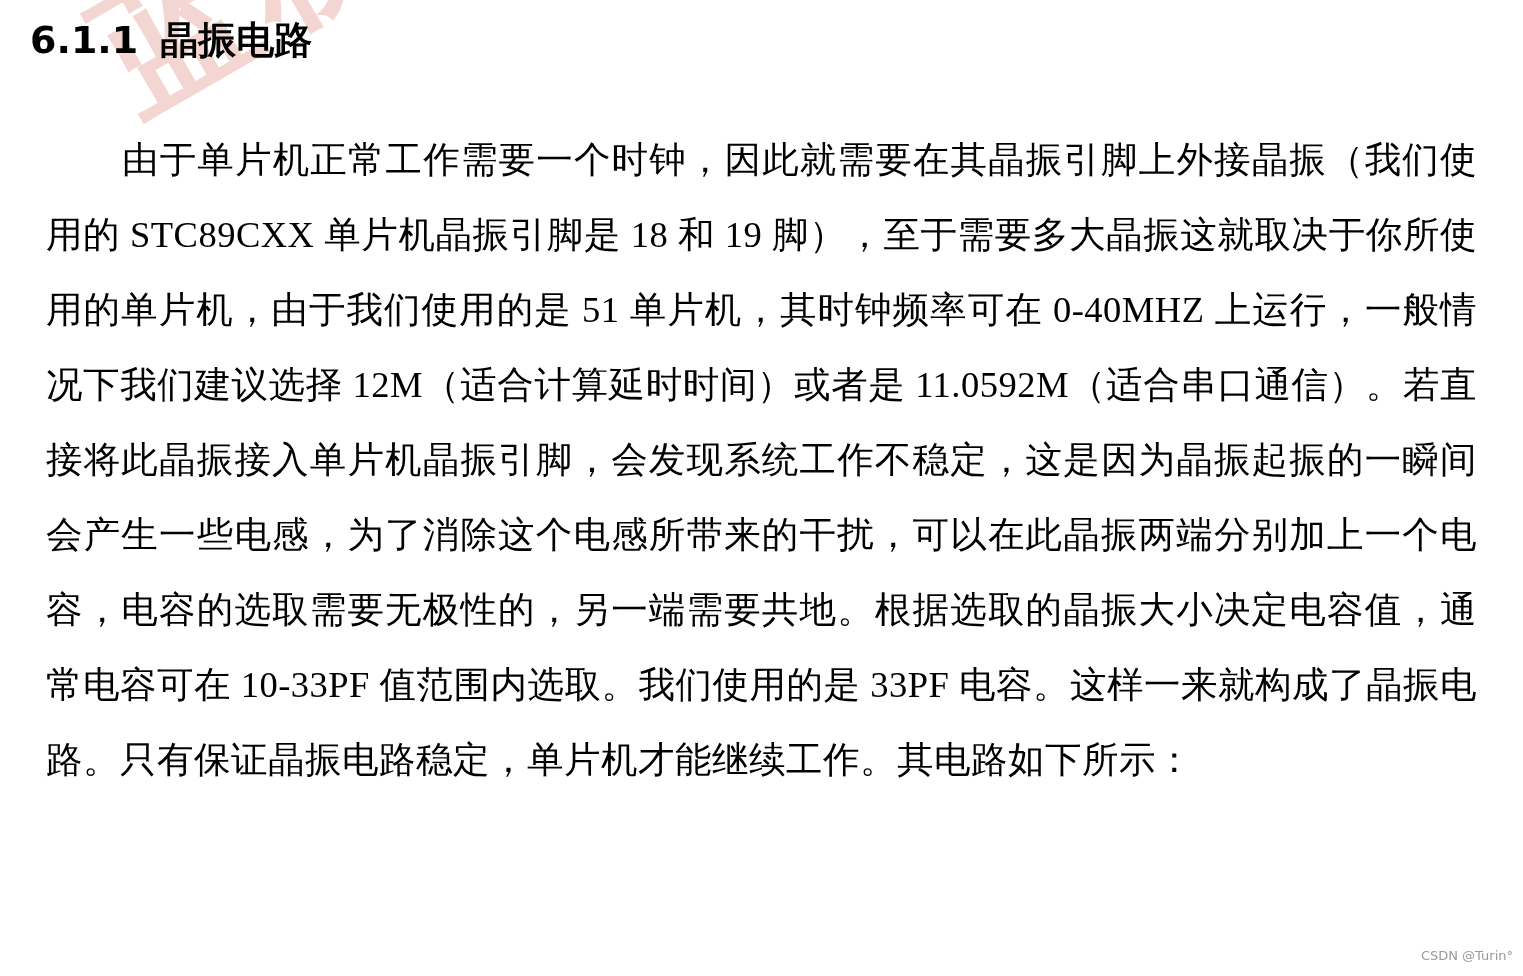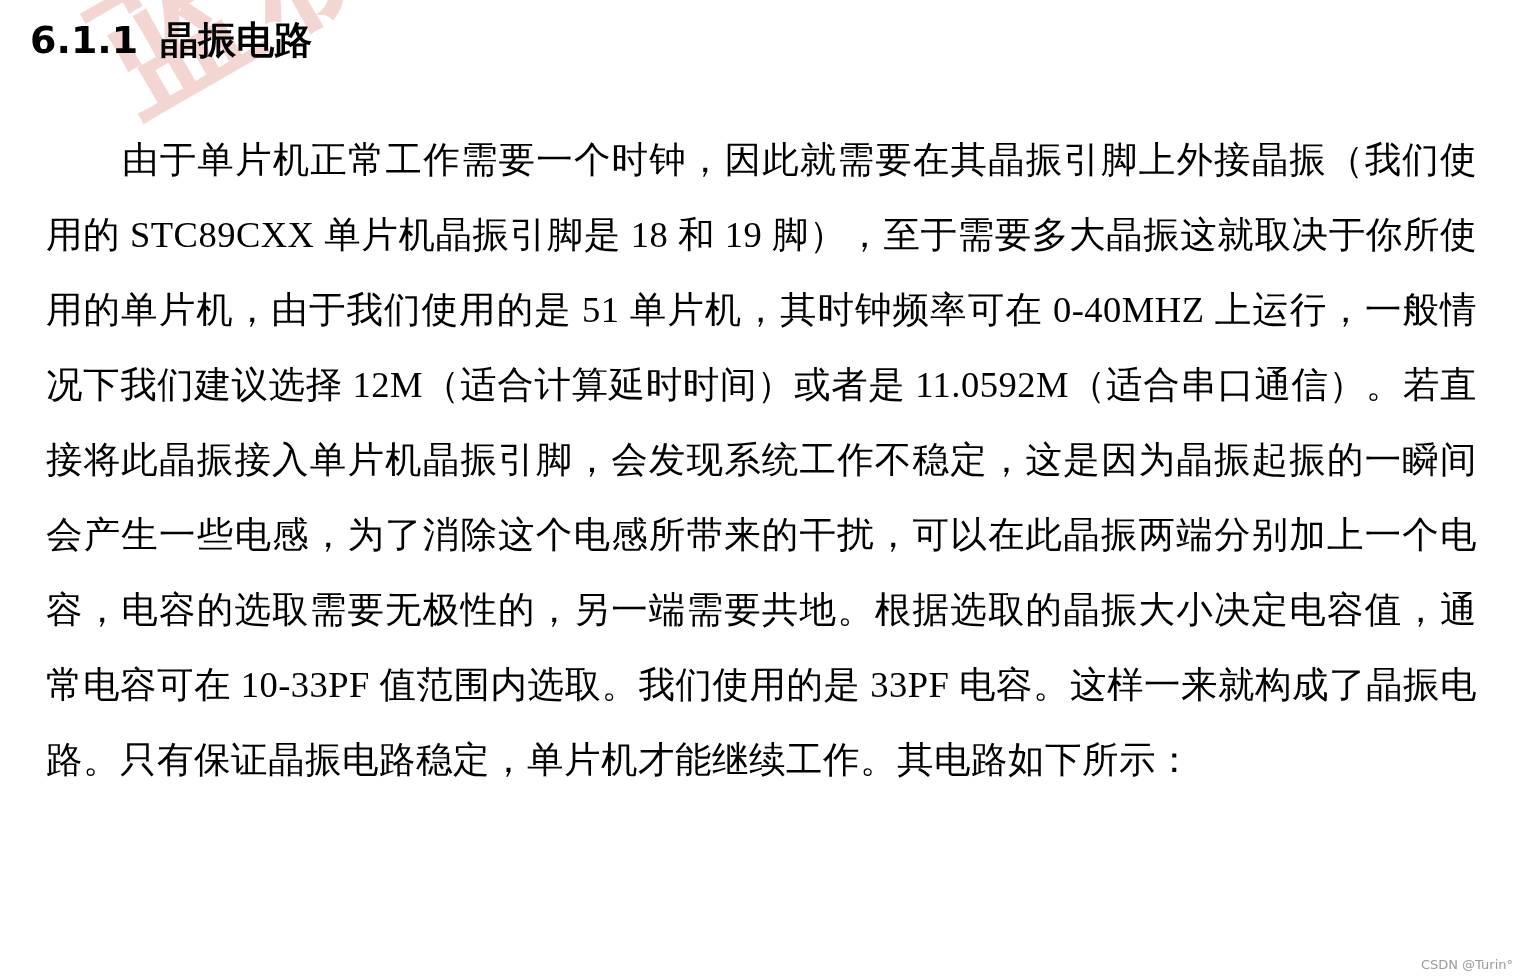--- a/index.html
+++ b/index.html
@@ -68,21 +68,21 @@
     margin: 58px 0 0 16px;
     text-align: justify;
     text-justify: inter-character;
     text-indent: 76px;
     letter-spacing: 0.5px;
   }
 
   .credit {
     position: absolute;
     right: 10px;
-    bottom: 4px;
+    bottom: 13px;
     font-family: "DejaVu Sans", sans-serif;
     font-size: 13px;
     color: #9a9a9a;
     z-index: 2;
   }
 </style>
 </head>
 <body>
 
 <div class="page">

